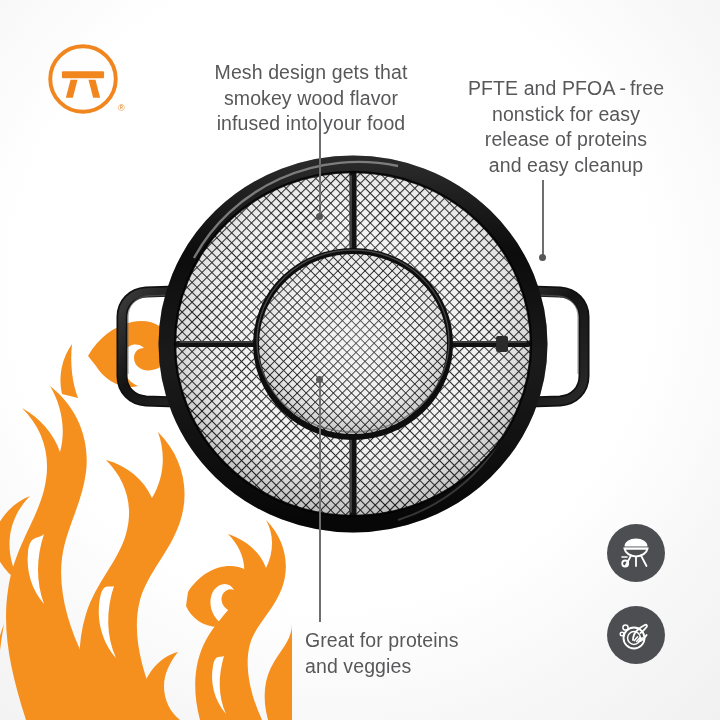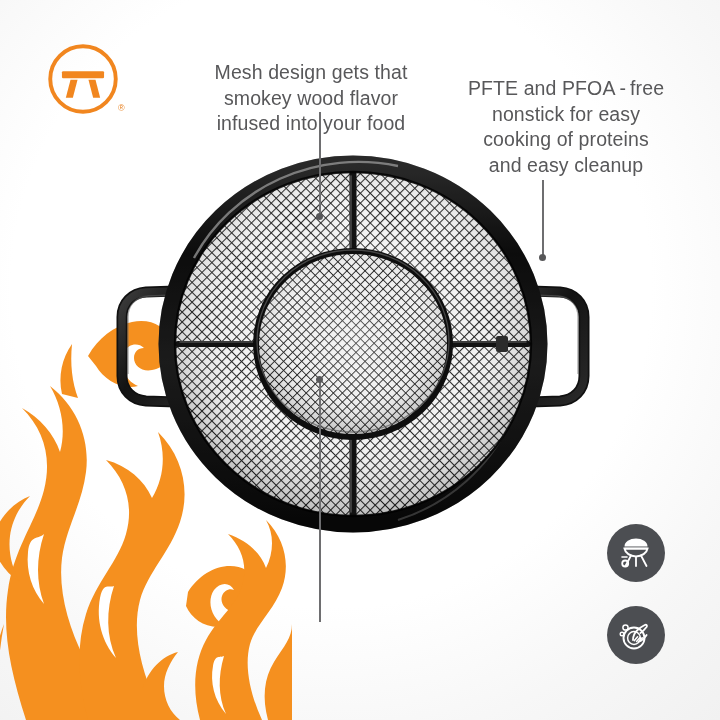--- a/index.html
+++ b/index.html
@@ -273,24 +273,26 @@
 
   <div class="leader" id="lead-bot"></div>
   <div class="leader-dot" id="lead-bot-dot"></div>
 
   <div class="callout center" id="txt-mesh">Mesh design gets that
 smokey wood flavor
 infused into your food</div>
 
   <div class="callout center" id="txt-pfte">PFTE and PFOA - free
 nonstick for easy
-cooking of proteins
+release of proteins
 and easy cleanup</div>
 
 
+  <div class="callout left" id="txt-proteins">Great for proteins
+and veggies</div>
 
   <div class="badge" id="badge-grill">
     <svg width="36" height="36" viewBox="0 0 36 36" aria-hidden="true">
 
       <path d="M6.5 11.5 A11.5 8 0 0 1 29.5 11.5 Z" fill="#ffffff"></path>
       <path d="M6.5 13.6 A11.6 9 0 0 0 29.5 13.6 Z" fill="none" stroke="#ffffff" stroke-width="2"></path>
 
       <path d="M7 13.6 L29 13.6" stroke="#ffffff" stroke-width="1.8" stroke-linecap="round"></path>
 
       <path d="M13 20.5 L7.5 31" stroke="#ffffff" stroke-width="1.8" stroke-linecap="round"></path>

